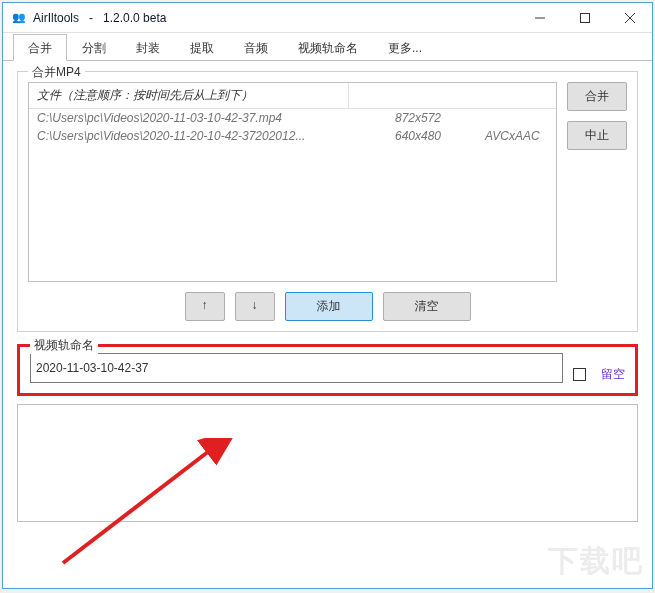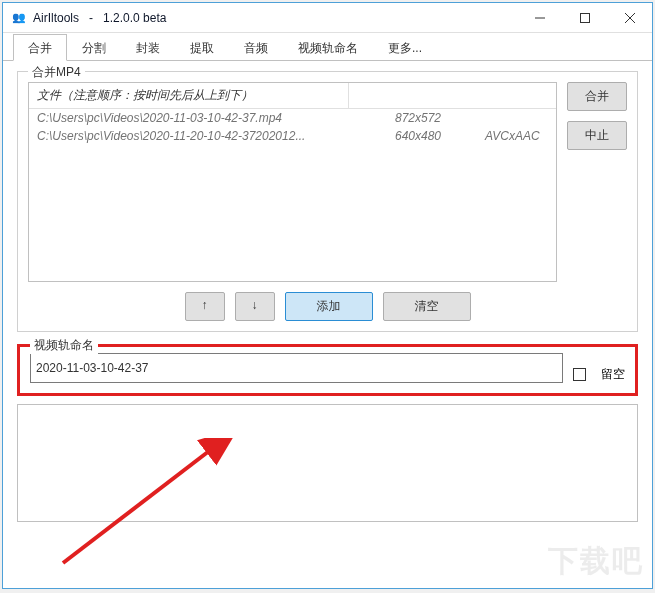--- a/index.html
+++ b/index.html
@@ -31,21 +31,21 @@
   .td.col-codec { flex: 1; }
   .side-btns { display: flex; flex-direction: column; gap: 10px; width: 60px; }
   .wbtn { border: 1px solid #adadad; background: #e1e1e1; padding: 5px 0; text-align: center; cursor: pointer; border-radius: 2px; color: #333; }
   .row-btns { display: flex; justify-content: center; gap: 10px; margin-top: 10px; }
   .row-btns .wbtn { width: 88px; }
   .row-btns .wbtn.small { width: 40px; }
   .wbtn.primary { background: #cde6f7; border-color: #2a8dd4; }
   .highlight-group { border: 3px solid #e02020; padding: 6px 10px 10px 10px; position: relative; display: flex; align-items: flex-end; gap: 10px; }
   .hg-title { position: absolute; top: -10px; left: 10px; background: #fff; padding: 0 4px; color: #333; }
   .text-input { flex: 1; border: 1px solid #7a7a7a; padding: 13px 5px; height: 30px; background: #fff; color: #333; }
-  .chk-wrap { display: flex; align-items: center; gap: 15px; color: #000000; }
+  .chk-wrap { display: flex; align-items: center; gap: 15px; color: #6d28d9; }
   .chk { width: 13px; height: 13px; border: 1px solid #333; background: #fff; }
   .lower-box { margin: 4px 14px 0 14px; border: 1px solid #c0c0c0; height: 118px; background: #fff; }
   .arrow { position: absolute; left: 50px; top: 435px; width: 190px; height: 130px; pointer-events: none; }
   .watermark { position: absolute; right: 8px; bottom: 6px; opacity: 0.15; font-size: 30px; font-weight: bold; color: #888; letter-spacing: 2px; pointer-events: none; }
 </style>
 </head>
 <body>
 
 <div class="window">
   <div class="titlebar">

